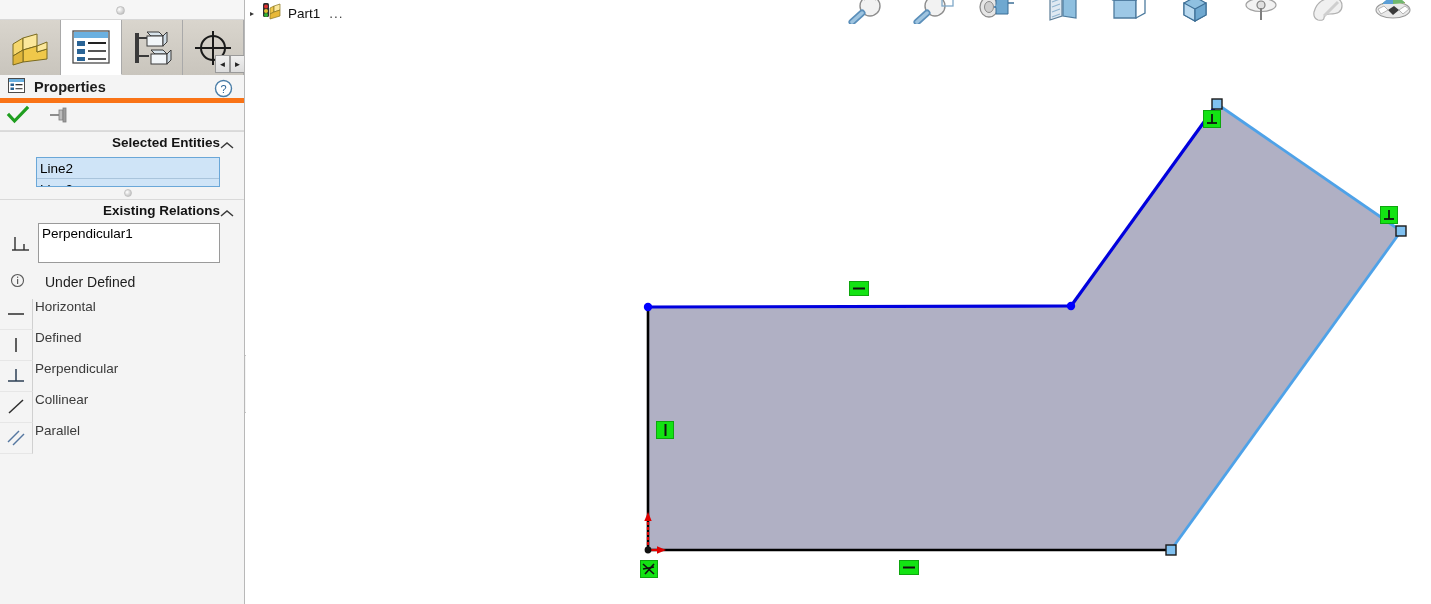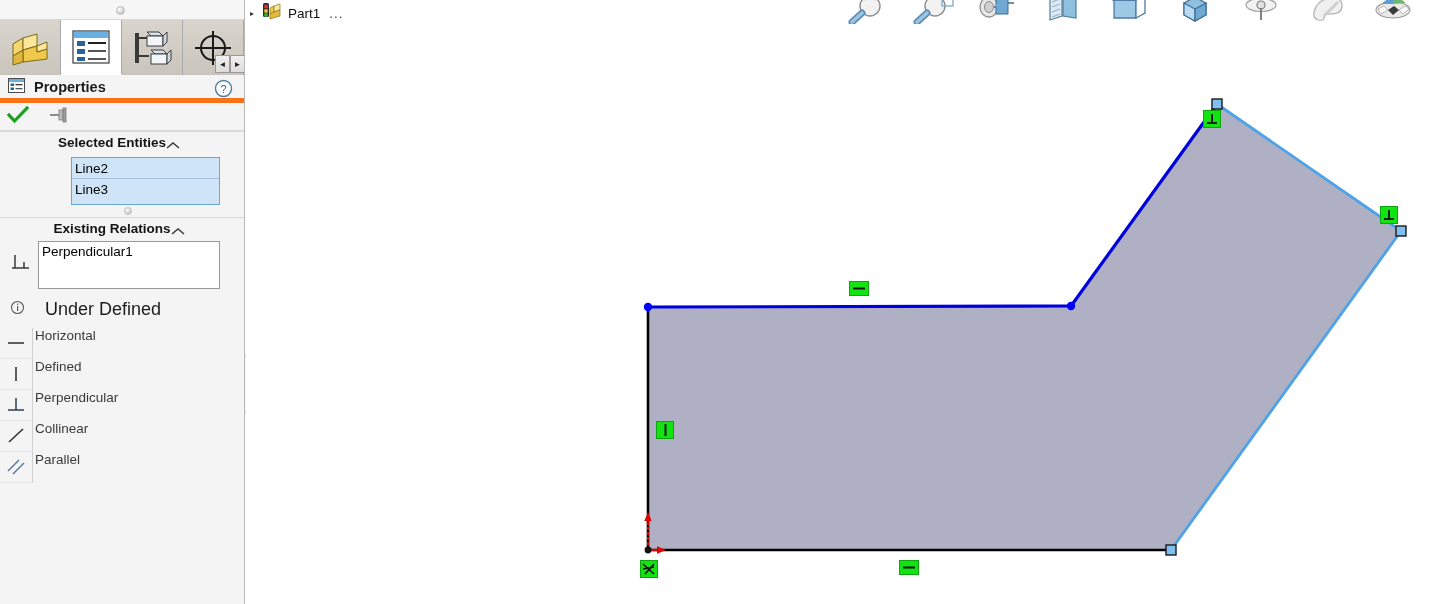--- a/index.html
+++ b/index.html
@@ -84,37 +84,36 @@
   
   #okrow {
     height: 28px; display: flex; align-items: center; gap: 18px;
     padding-left: 6px; border-bottom: 1px solid #dcdcdc;
     background: #f4f4f4;
   }
   #okrow .ico { cursor: pointer; display:block; }
 
   
   .section-head {
-    display: flex; align-items: center; justify-content: center;
+    display: flex; align-items: center; justify-content: flex-end;
     padding: 3px 10px 3px 4px;
     font-weight: bold; font-size: 13.5px; color: #141414;
     background: #f4f4f4;
     border-top: 1px solid #d9d9d9;
     cursor: pointer;
   }
   .chevron { width: 14px; height: 9px; }
 
   
   #sel-wrap { padding: 4px 24px 0 36px; position: relative; }
   #sel-list {
     border: 1px solid #6aa7d8;
     background: #cfe4f7;
-    height: 48px;
+    height: 30px;
     overflow: hidden;
-    margin-left: 35px;
   }
   .sel-item {
     height: 21px; line-height: 21px;
     padding-left: 3px; font-size: 13.5px;
     color: #000;
   }
   .sel-item.first { border-bottom: 1px solid #a9c4dc; }
   .grip-dot-sm {
     width: 8px; height: 8px; border-radius: 50%;
     background: radial-gradient(circle at 35% 35%, #fff, #c9c9c9 70%, #b2b2b2);
@@ -122,28 +121,28 @@
     margin: 2px auto 2px auto;
   }
 
   
   #rel-wrap { display: flex; padding: 2px 24px 2px 4px; align-items: flex-start; }
   #rel-icon { width: 34px; display:flex; justify-content:center; padding-top: 12px; }
   #rel-box {
     flex: 1;
     border: 1px solid #9a9a9a;
     background: #ffffff;
-    height: 48px;
+    height: 40px;
     padding: 2px 3px;
     font-size: 13.5px;
     color: #000;
   }
   #status-row {
     display: flex; align-items: center; gap: 4px;
-    padding: 8px 0 8px 10px; font-size: 18px; color: #1c1c1c;
+    padding: 8px 0 8px 10px; font-size: 14px; color: #1c1c1c;
   }
   #status-row .label { margin-left: 16px; }
 
   
   .rel-opt {
     display: flex; align-items: flex-start;
     height: 31px;
     font-size: 13.5px; color: #3a3a3a;
     cursor: pointer;
   }

